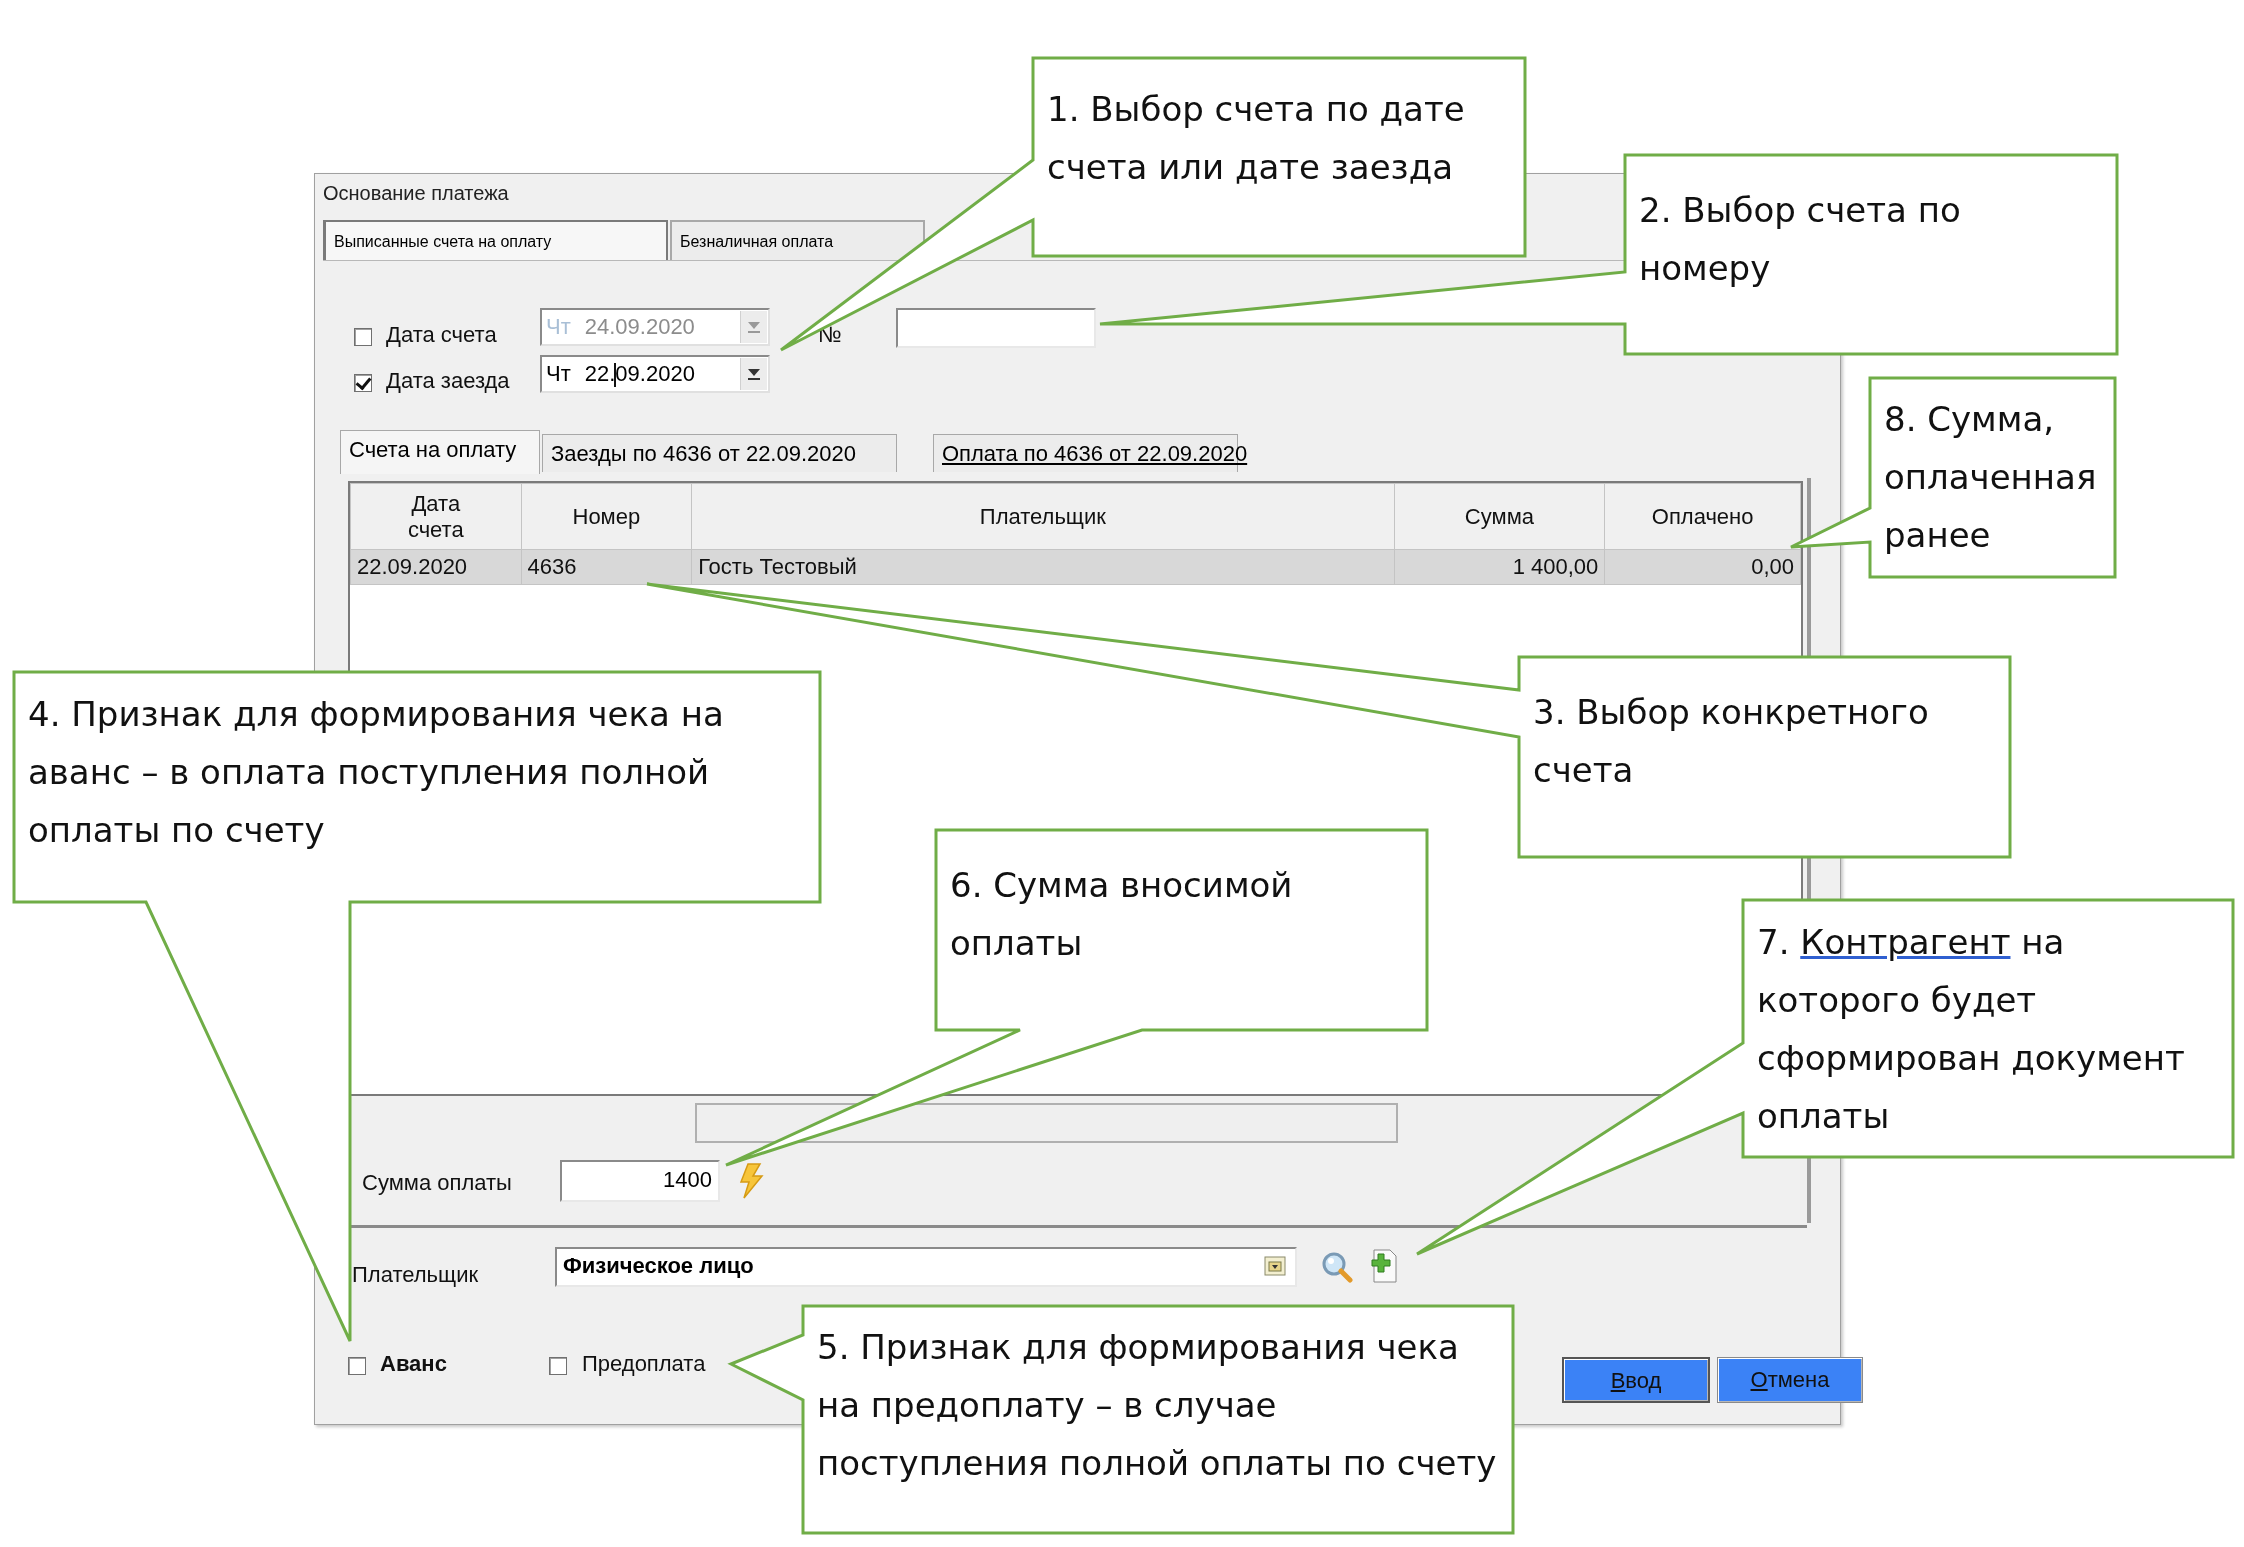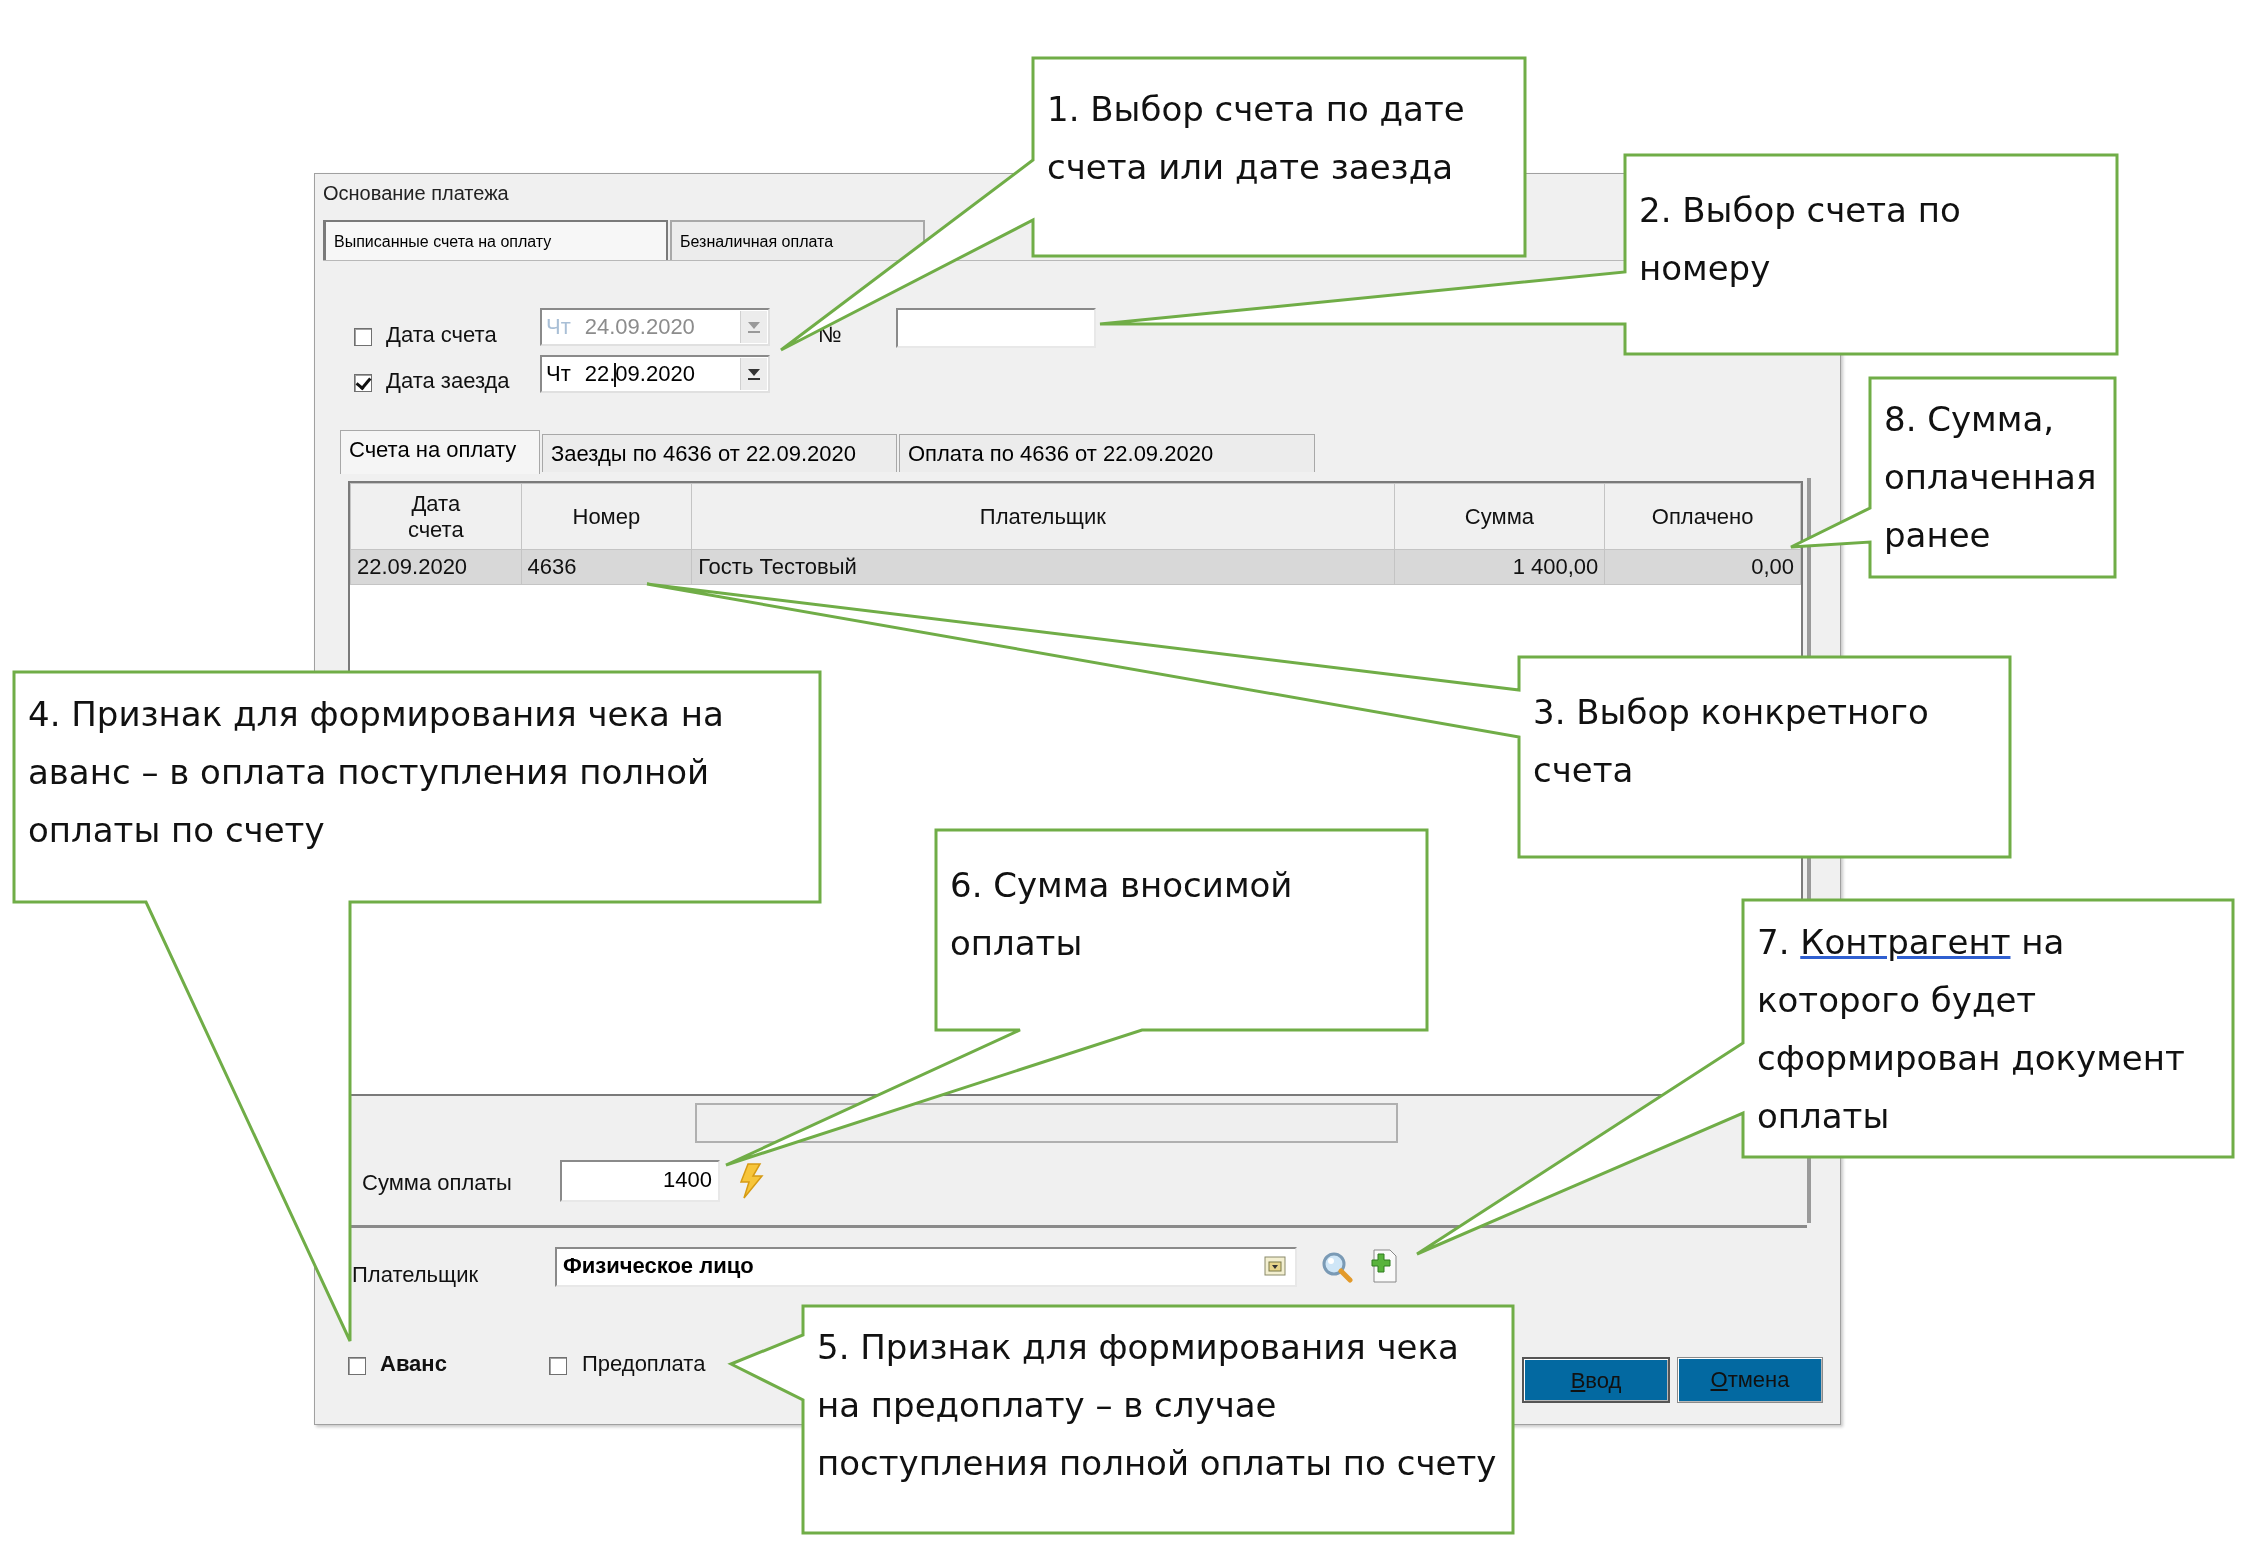--- a/index.html
+++ b/index.html
@@ -44,22 +44,22 @@
   .grid table { border-collapse:collapse; width:100%; table-layout:fixed; }
   .grid th { background:#f0f0f0; font-weight:normal; font-size:22px; color:#111; height:63px; border:1px solid #c4c4c4; line-height:26px; }
   .grid td { background:#d8d8d8; font-size:22px; color:#111; height:34px; border:1px solid #c4c4c4; padding:0 6px; white-space:nowrap; }
   .c { text-align:left; } .r { text-align:right; } .l { text-align:left; }
 
   .grid-right-frame { position:absolute; left:1807px; top:478px; width:4px; height:745px; background:#9a9a9a; }
 
   .lower-panel { position:absolute; left:350px; top:1100px; width:1457px; height:125px; border-bottom:3px solid #8a8a8a; }
   .progress-field { position:absolute; left:695px; top:1103px; width:703px; height:40px; border:2px solid #b0b0b0; box-sizing:border-box; background:#efefef; }
 
-  .btn { position:absolute; height:46px; background:#0369a1; border:1px solid #8a8a8a; box-sizing:border-box;
-         font-size:22px; text-align:center; line-height:44px; color:#111; box-shadow: inset 1px 1px 0 #fff, inset -1px -1px 0 #b8b8b8; }
+  .btn { position:absolute; height:46px; background:#3b82f6; border:1px solid #8a8a8a; box-sizing:border-box;
+         font-size:22px; text-align:center; line-height:44px; color:#111; box-shadow: inset 1px 1px 0 #fff, inset -1px -1px 0 #b8b8b8; margin-left: 40px; }
   .btn.default { border:2px solid #555; }
   .btn u { text-decoration:underline; }
 
   
   .callout-svg { position:absolute; left:0; top:0; width:2244px; height:1547px; pointer-events:none; }
   .ctext { position:absolute; font-family:"DejaVu Sans", sans-serif; font-size:34px; line-height:58px; color:#111; }
   .ctext .link { text-decoration:underline; text-decoration-color:#2f5fd0; }
 </style>
 </head>
 <body>
@@ -84,21 +84,21 @@
 <div class="datebox" style="left:540px;top:355px;width:230px;">
   <span class="dow">Чт</span><span>22.</span><span class="caret"></span><span>09.2020</span>
   <span class="dd-btn"></span>
 </div>
 
 <div class="lbl" style="left:818px;top:322px;">№</div>
 <div class="textbox" style="left:896px;top:308px;width:200px;height:40px;"><span></span></div>
 
 <div class="sub-tab active" style="left:340px;width:200px;">Счета на оплату</div>
 <div class="sub-tab" style="left:542px;width:355px;">Заезды по 4636 от 22.09.2020</div>
-<div class="sub-tab" style="left:899px;width:416px;">Оплата по 4636 от 22.09.2020</div>
+<div class="sub-tab" style="left:933px;width:305px;text-decoration:underline;">Оплата по 4636 от 22.09.2020</div>
 
 <div class="grid">
   <table>
     <colgroup>
         <col style="width:170px">
         <col style="width:170px">
         <col style="width:700px">
         <col style="width:210px">
         <col style="width:195px">
       </colgroup>

